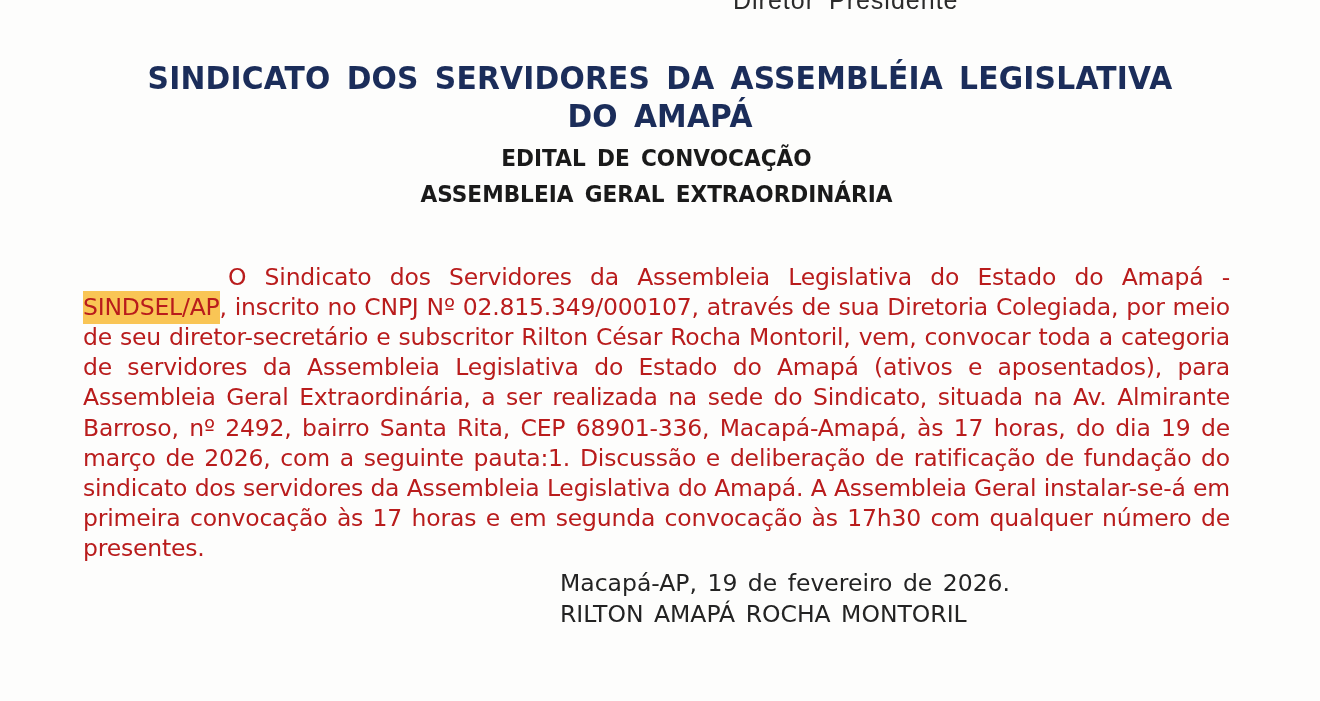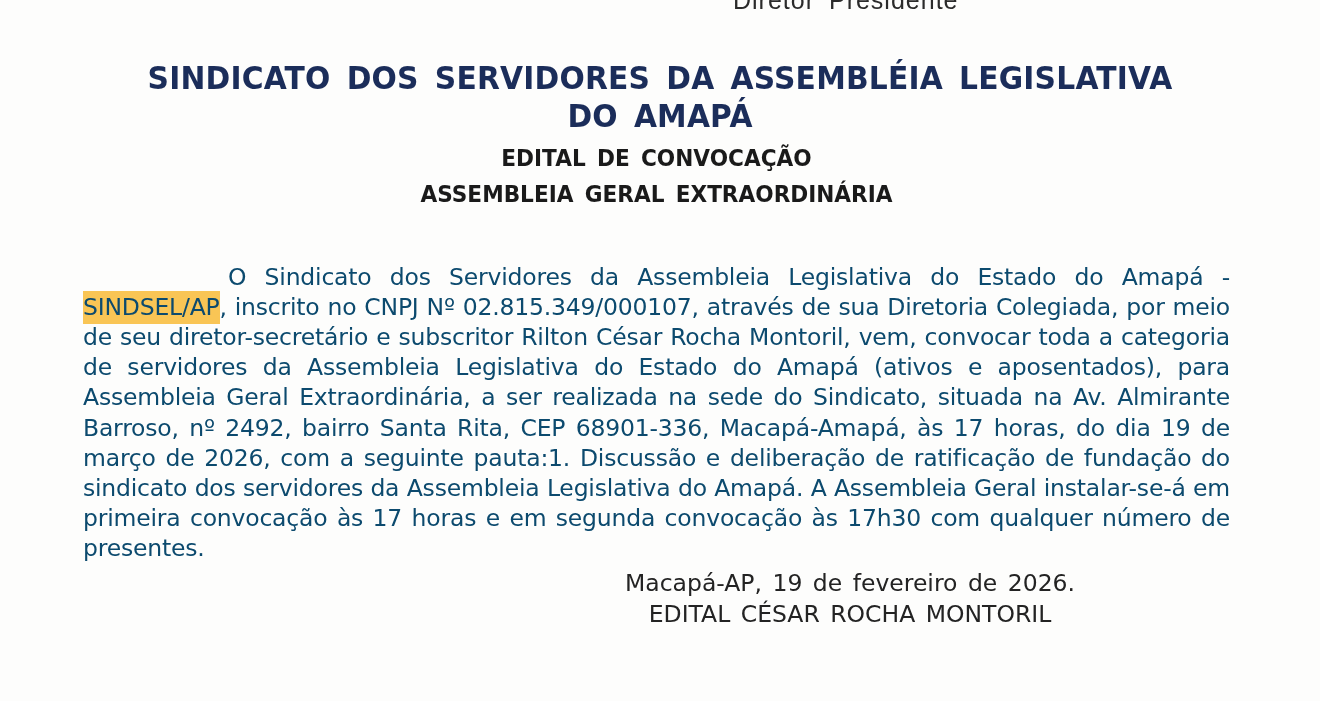--- a/index.html
+++ b/index.html
@@ -56,39 +56,39 @@
       transform-origin: center top;
     }
     .body-text {
       position: absolute;
       top: 238px;
       left: 83px;
       width: 1147px;
       font-family: "DejaVu Sans", sans-serif;
       font-size: 23.5px;
       line-height: 30.2px;
-      color: #0c4a6e;
+      color: #b91c1c;
       text-align: justify;
       text-align-last: left;
       letter-spacing: -0.2px;
     }
     .body-text .indent {
       display: inline-block;
       width: 145px;
     }
     .highlight {
       background: #f9c555;
       padding: 2px 0 3px 0;
     }
     .signature {
       position: absolute;
       top: 568px;
       left: 560px;
       width: 580px;
-      text-align: center;
+      text-align: left;
       font-family: "DejaVu Sans", sans-serif;
       font-size: 23.5px;
       line-height: 30.5px;
       color: #232323;
       word-spacing: 3px;
     }
     .signature div { display: block; }
   </style>
 </head>
 <body>
@@ -100,15 +100,15 @@
 
   <div class="edital-head">
     <div>EDITAL DE CONVOCAÇÃO</div>
     <div>ASSEMBLEIA GERAL EXTRAORDINÁRIA</div>
   </div>
 
   <p class="body-text"><span class="indent"></span><span>O Sindicato dos Servidores da Assembleia Legislativa do Estado do Amapá - </span><span class="highlight">SINDSEL/AP</span><span>, inscrito no CNPJ Nº 02.815.349/000107, através de sua Diretoria Colegiada, por meio de seu diretor-secretário e subscritor Rilton César Rocha Montoril, vem, convocar toda a categoria de servidores da Assembleia Legislativa do Estado do Amapá (ativos e aposentados), para Assembleia Geral Extraordinária, a ser realizada na sede do Sindicato, situada na Av. Almirante Barroso, nº 2492, bairro Santa Rita, CEP 68901-336, Macapá-Amapá, às 17 horas, do dia 19 de março de 2026, com a seguinte pauta:1. Discussão e deliberação de ratificação de fundação do sindicato dos servidores da Assembleia Legislativa do Amapá. A Assembleia Geral instalar-se-á em primeira convocação às 17 horas e em segunda convocação às 17h30 com qualquer número de presentes.</span></p>
 
   <div class="signature">
     <div>Macapá-AP, 19 de fevereiro de 2026.</div>
-    <div>EDITAL CÉSAR ROCHA MONTORIL</div>
+    <div>RILTON AMAPÁ ROCHA MONTORIL</div>
   </div>
 </section>
 
 </body></html>

